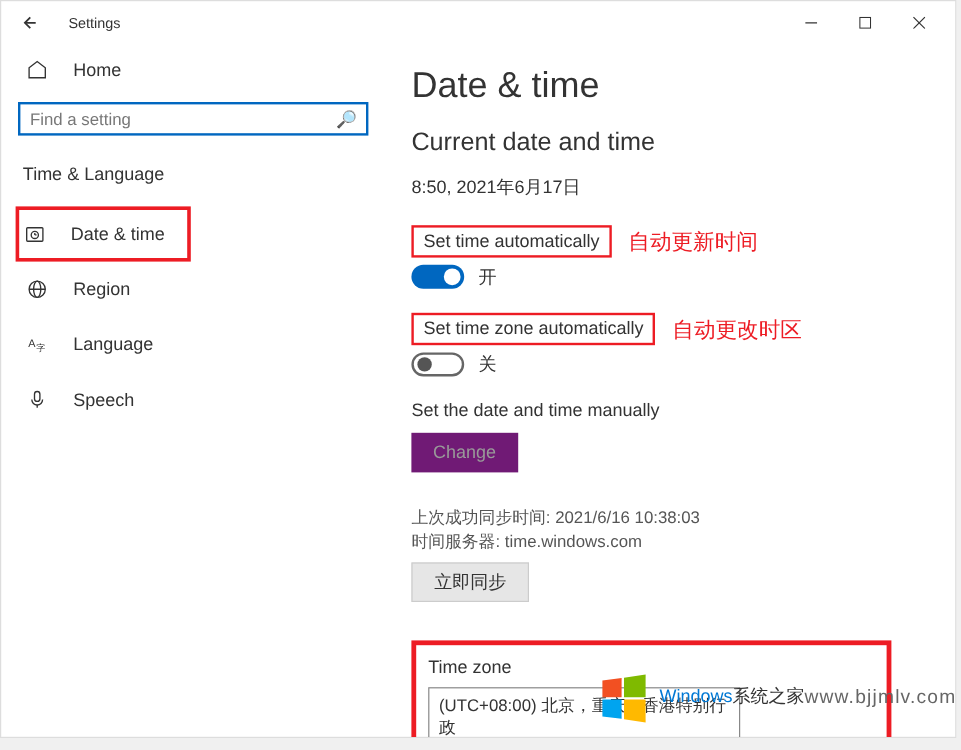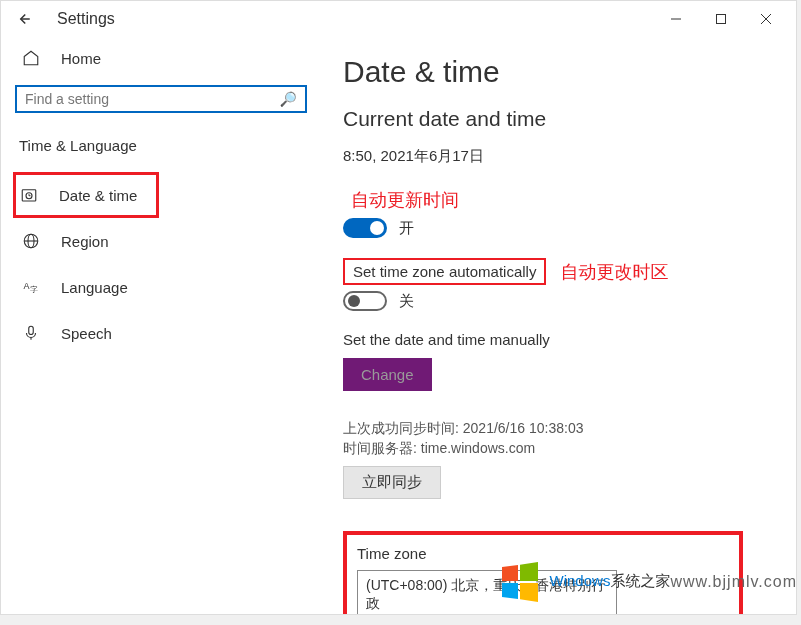--- a/index.html
+++ b/index.html
@@ -34,21 +34,21 @@
       width: 28px;
       height: 28px;
       display: flex;
       align-items: center;
       justify-content: center;
       cursor: pointer;
       font-size: 16px;
       color: #333;
     }
     .title-text {
-      font-size: 16px;
+      font-size: 12px;
       color: #333;
       margin-left: 20px;
     }
     .window-controls {
       margin-left: auto;
       display: flex;
       gap: 0;
     }
     .win-ctrl {
       width: 45px;
@@ -411,20 +411,21 @@
       </div>
     </div>
 
     <div class="main">
       <h1 class="page-title">Date &amp; time</h1>
       <h2 class="section-title">Current date and time</h2>
       <div class="current-dt">8:50, 2021年6月17日</div>
 
       <div class="setting-row">
         <div class="label-row">
+          <span class="setting-label red-box">Set time automatically</span>
           <span class="annotation">自动更新时间</span>
         </div>
         <div class="toggle-row">
           <div class="toggle on"></div>
           <span class="toggle-label">开</span>
         </div>
       </div>
 
       <div class="setting-row">
         <div class="label-row">

